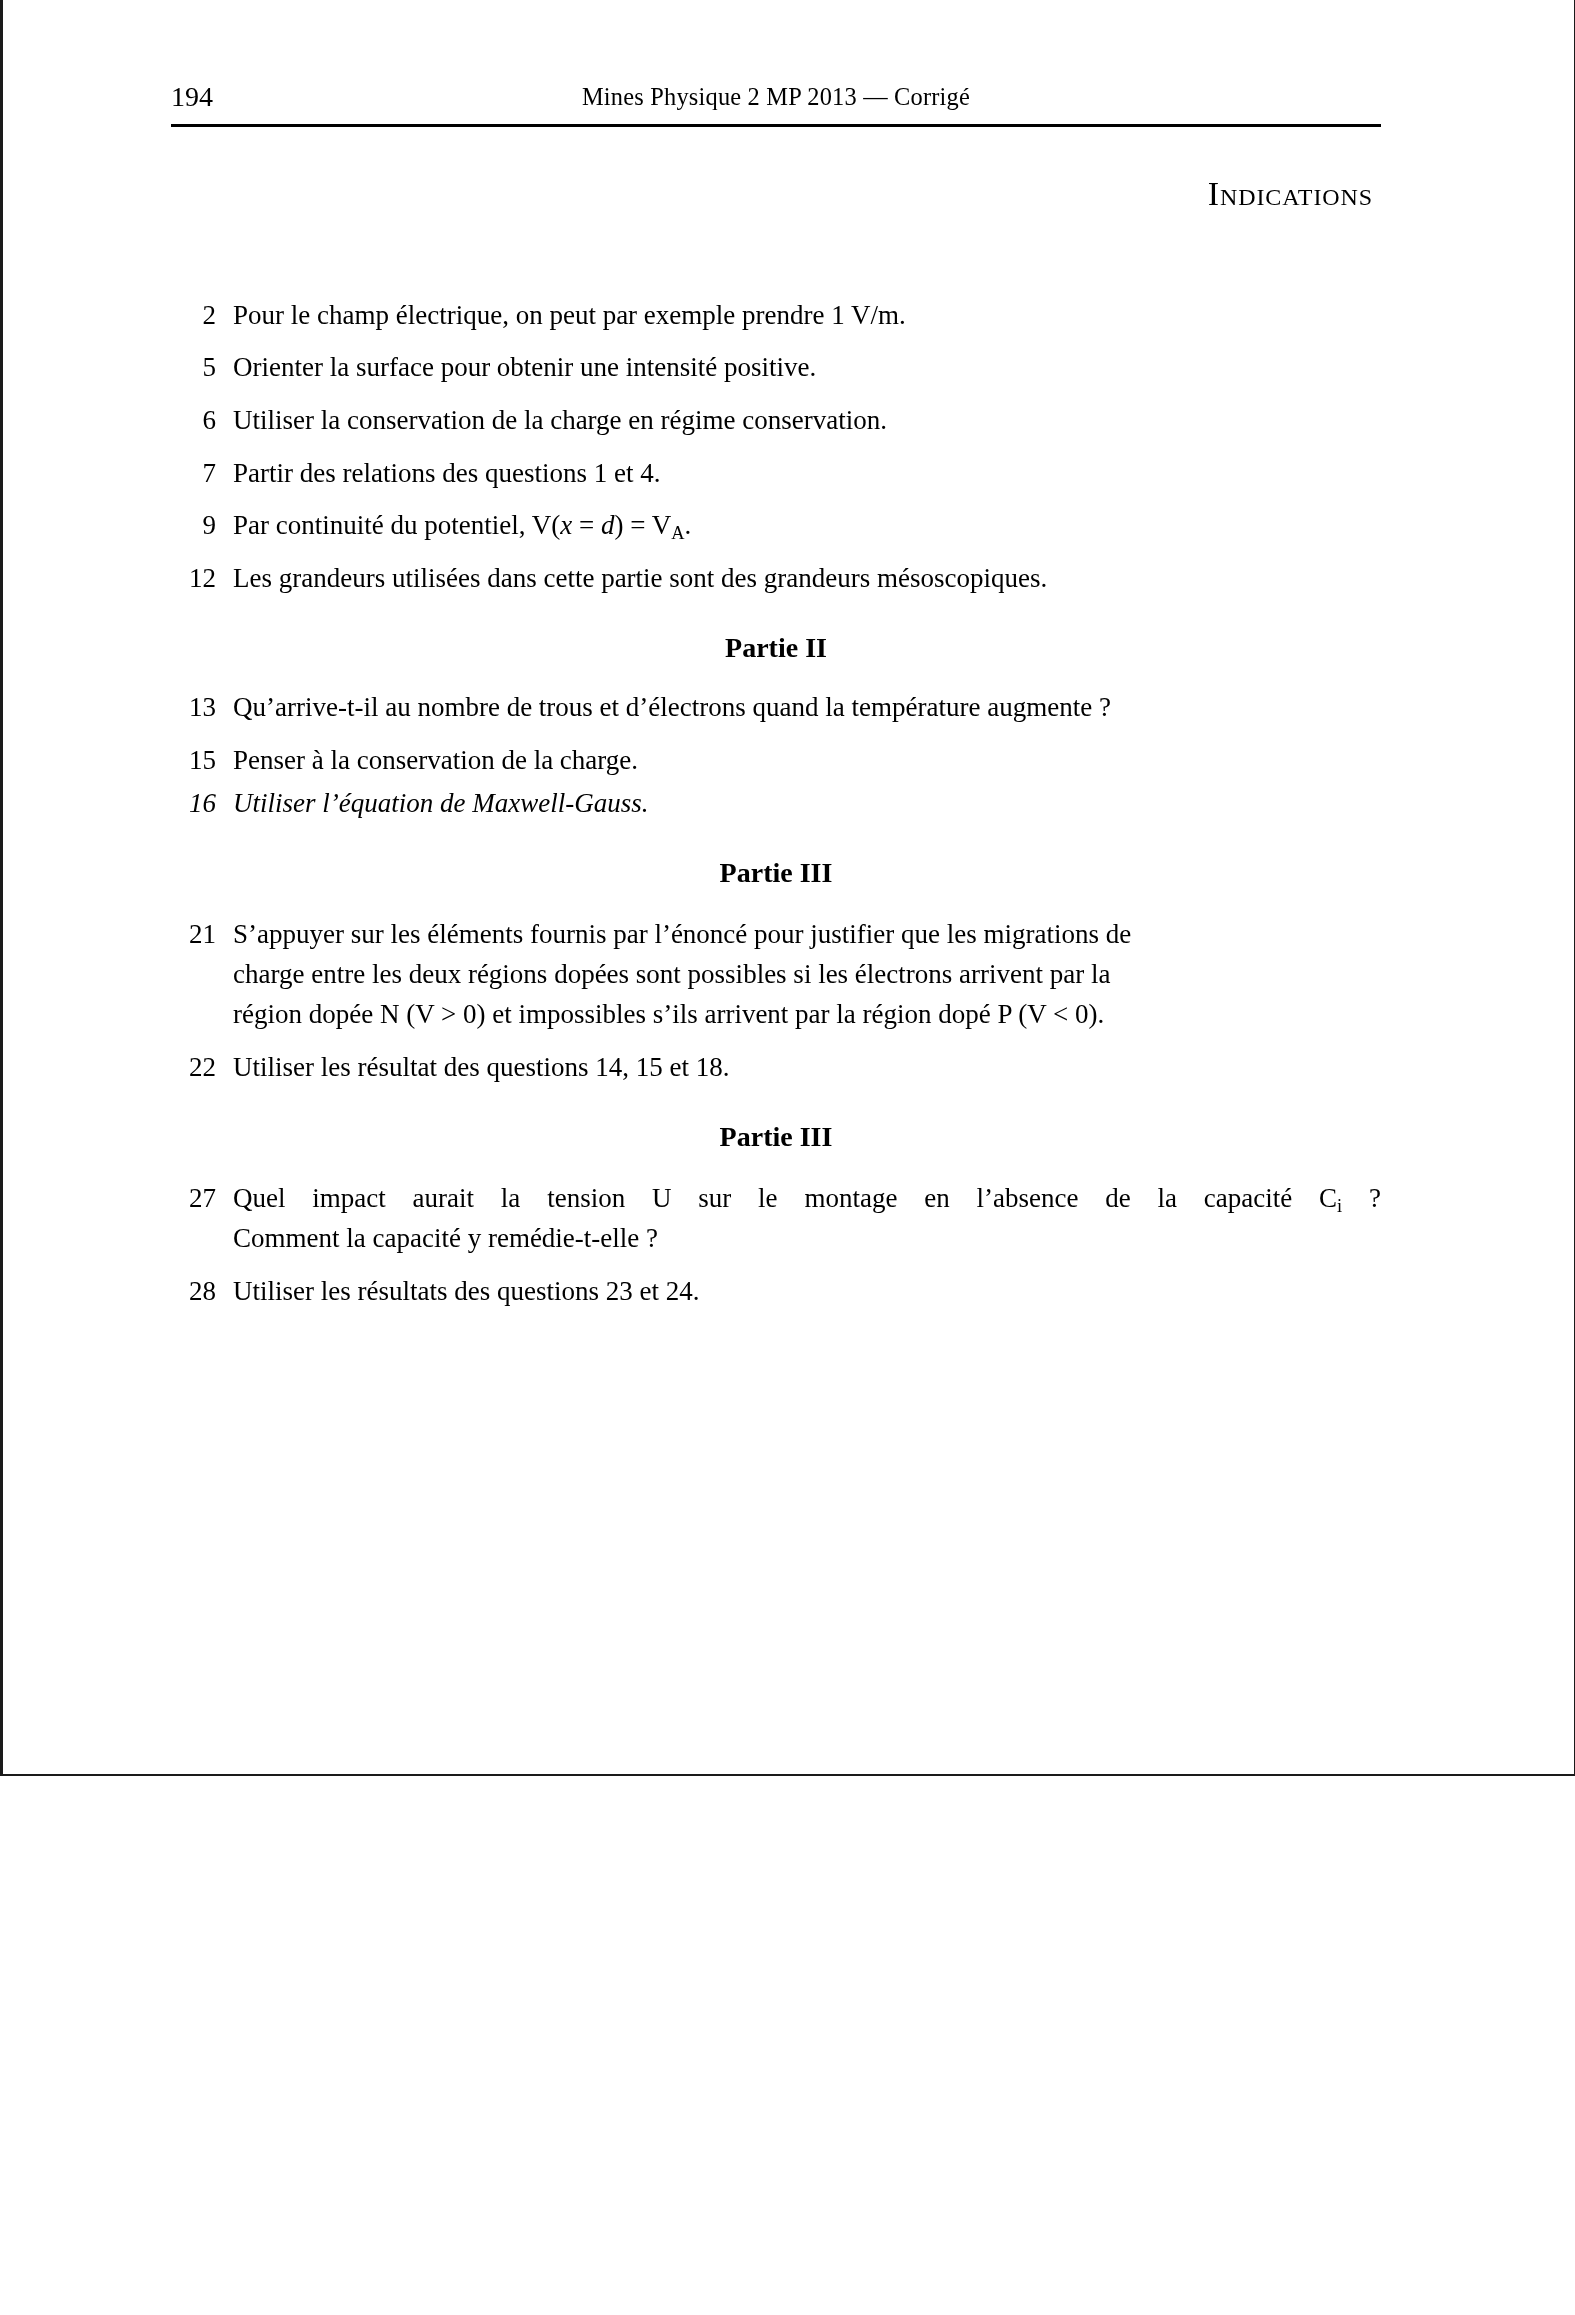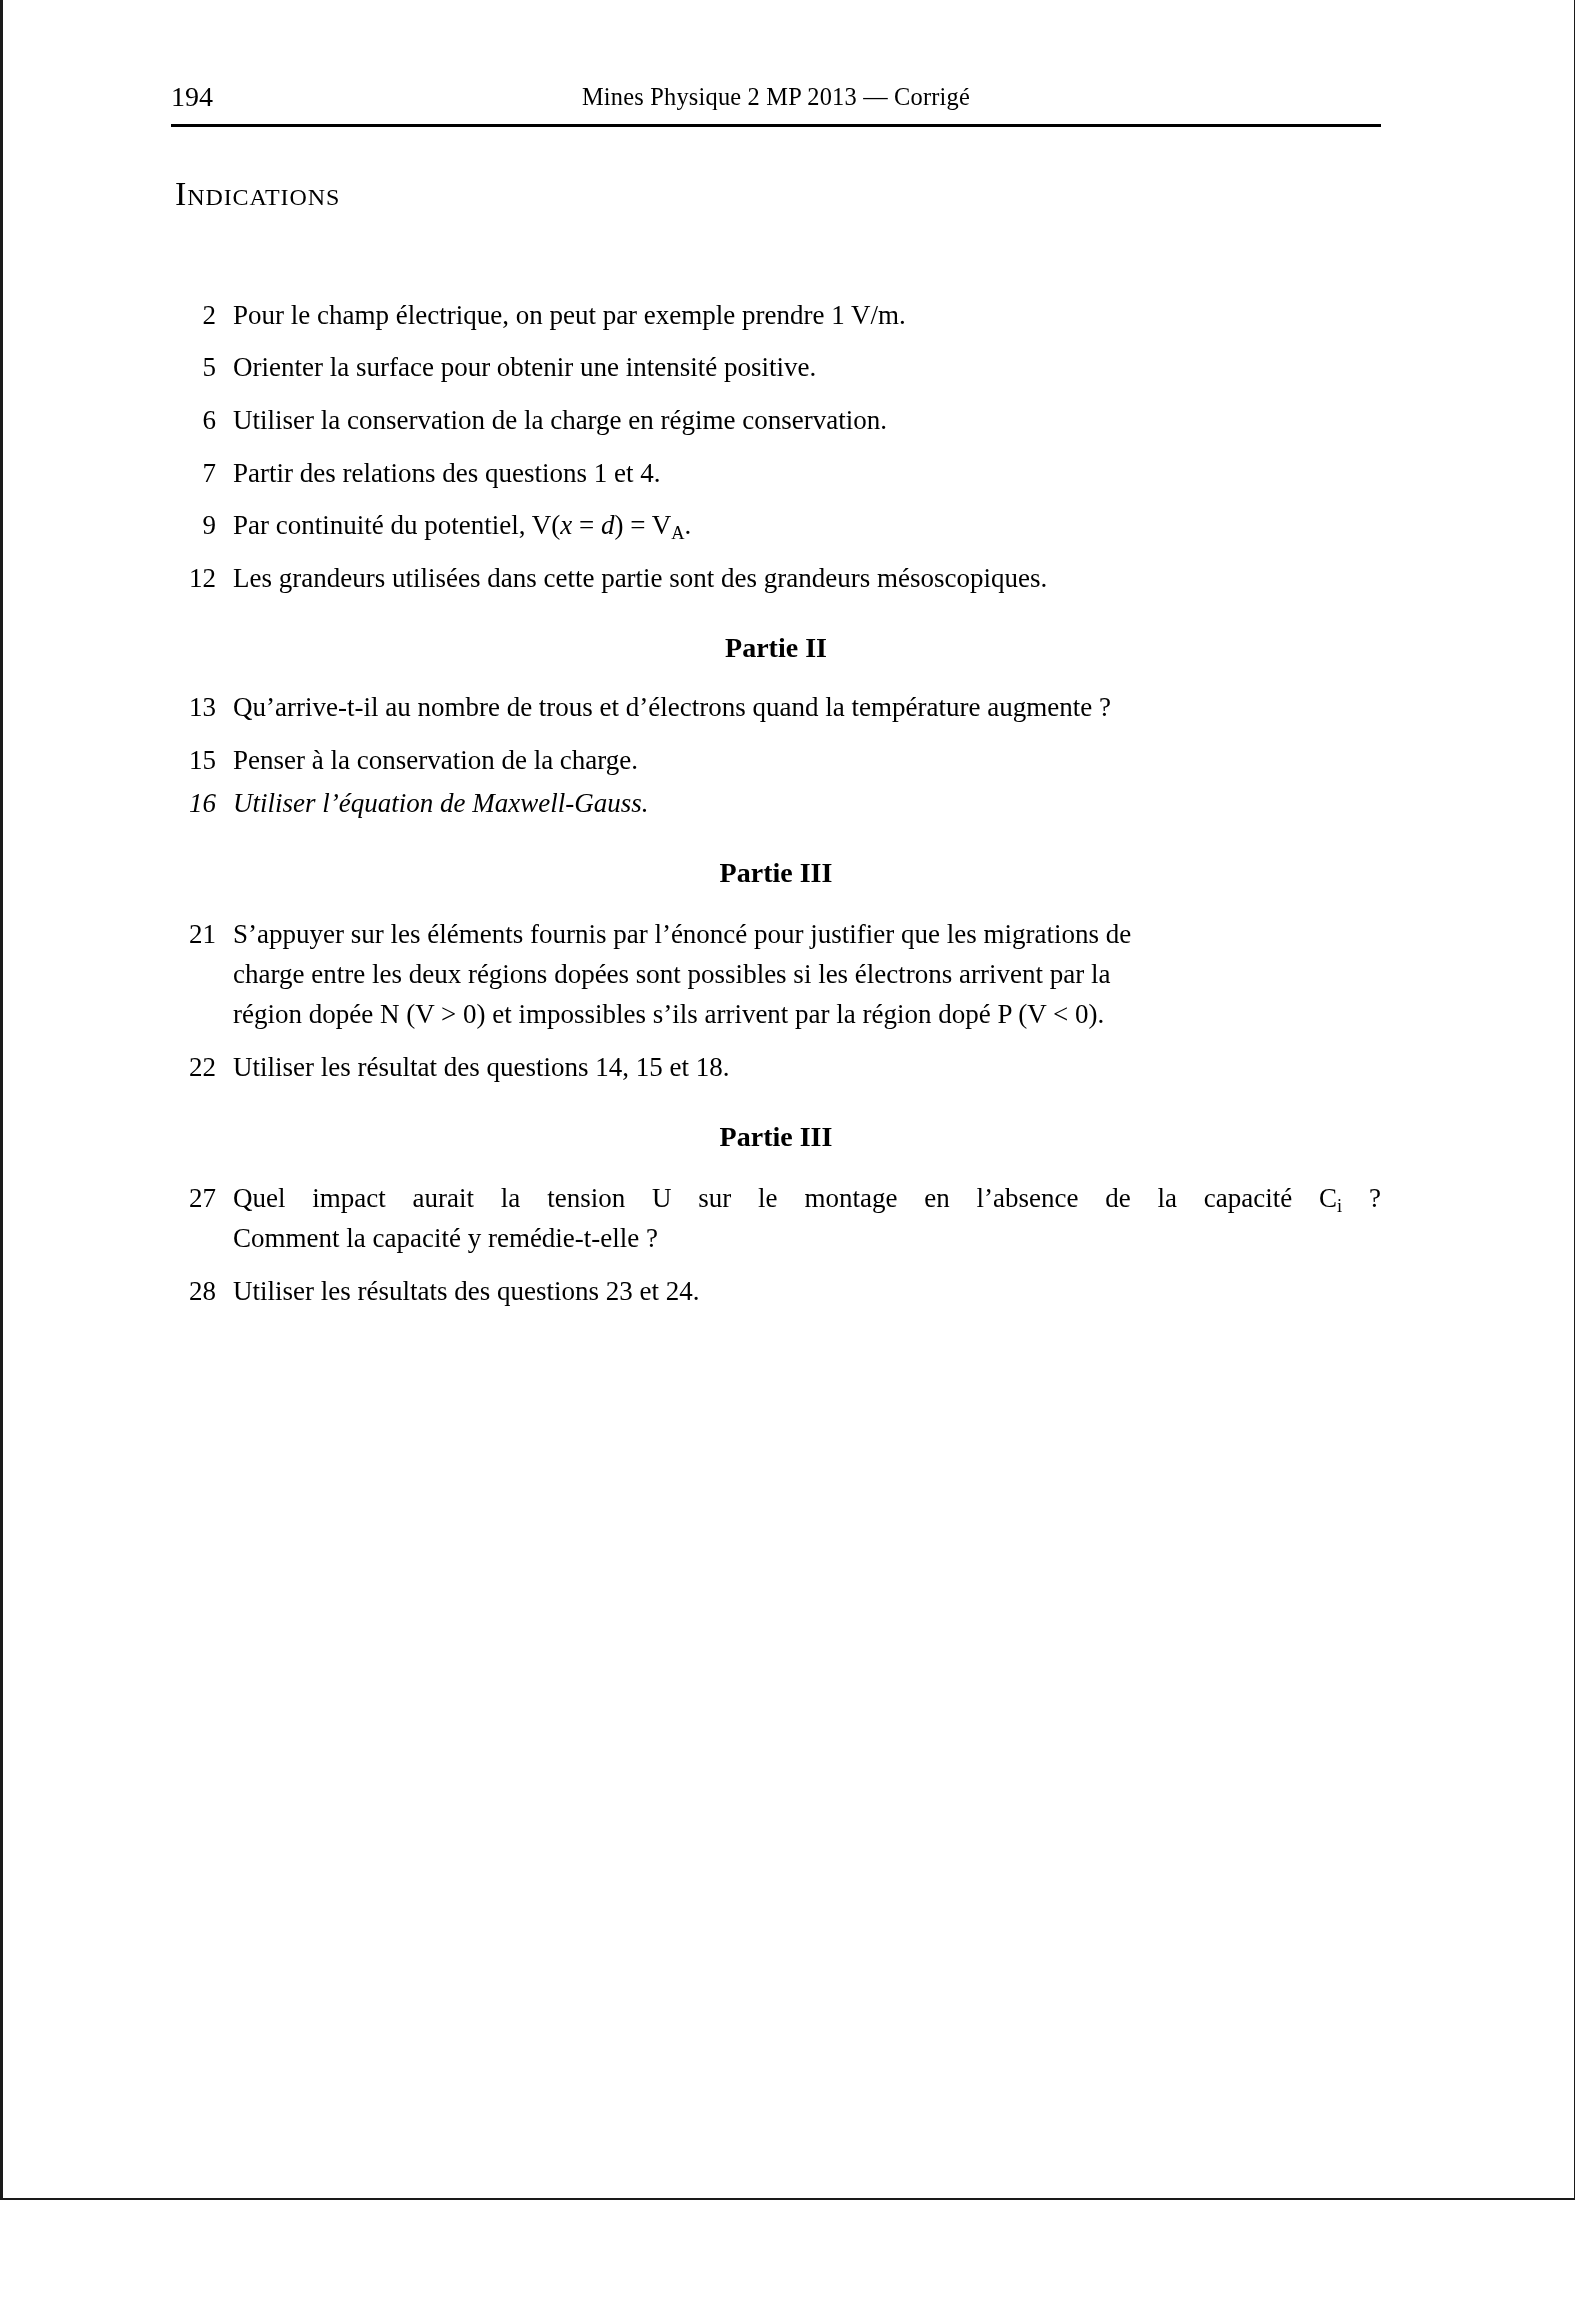--- a/index.html
+++ b/index.html
@@ -7,21 +7,21 @@
     padding: 0;
     background: #ffffff;
   }
   body {
     font-family: "Liberation Serif", "DejaVu Serif", serif;
     color: #000000;
   }
   .page {
     position: relative;
     width: 1576px;
-    height: 2200px;
+    height: 1776px;
     background: #ffffff;
     box-sizing: border-box;
     border-left: 3.6px solid #1a1a1a;
     border-right: 2.7px solid #1a1a1a;
     border-bottom: 2.7px solid #1a1a1a;
     border-top: 0;
     overflow: hidden;
   }
   .page-inner {
     position: absolute;
@@ -61,24 +61,24 @@
     left: 168px;
     top: 124px;
     width: 1210px;
     height: 2.7px;
     background: #000000;
   }
 
   
   .doc-title {
     position: absolute;
-    left: 172px;
+    left: 160px;
     top: 175px;
     width: 1210px;
-    text-align: left;
+    text-align: right;
     font-size: 34px;
     font-variant: small-caps;
     letter-spacing: 0.9px;
   }
 
   
   .body-block {
     position: absolute;
     left: 168px;
     top: 271px;

